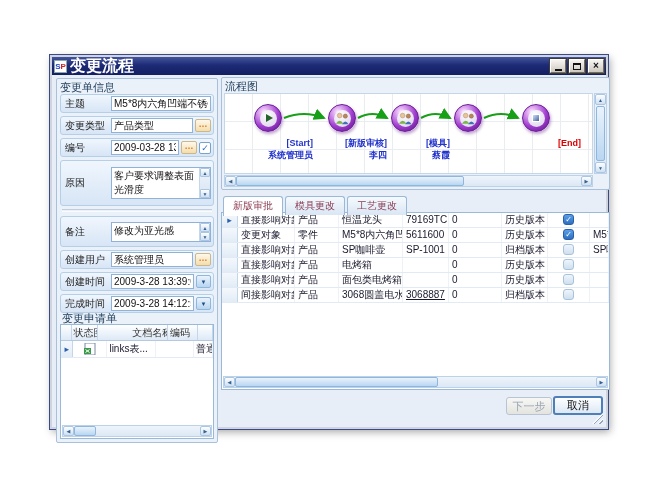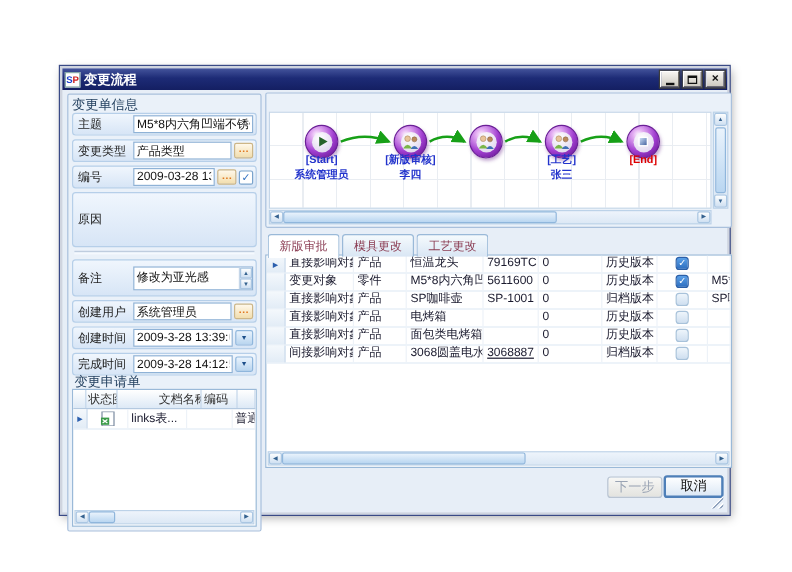--- a/index.html
+++ b/index.html
@@ -8,21 +8,21 @@
 
   
   .window { position:absolute; left:50px; top:55px; width:558px; height:374px;
     background:#e7eef7; border:2px solid #cfd4df; outline:1px solid #3a4a86;
     box-shadow:2px 3px 8px rgba(0,0,0,.35); }
   .titlebar { height:18px; background:linear-gradient(to bottom,#44549c 0%,#1d2b76 45%,#141f62 100%);
     display:flex; align-items:center; padding:0 2px; gap:3px; }
   .title-icon { width:13px; height:13px; background:#fff; border:1px solid #8aa;
     display:flex; align-items:center; justify-content:center; font-size:8px; font-weight:bold; }
   .title-icon b { color:#2244cc; } .title-icon i { color:#cc2222; font-style:normal; }
-  .title-text { color:#fff; font-size:11px; font-weight:bold; flex:1; white-space:nowrap; overflow:hidden; }
+  .title-text { color:#fff; font-size:16px; font-weight:bold; flex:1; white-space:nowrap; overflow:hidden; }
   .win-btn { width:16px; height:14px; background:linear-gradient(#f7f5f1,#cdc9c0);
     border:1px solid #fff; border-right-color:#716d66; border-bottom-color:#716d66;
     outline:1px solid #3c3c3c; display:flex; align-items:center; justify-content:center; }
   .glyph-min { width:7px; height:2px; background:#111; margin-top:7px; }
   .glyph-max { width:8px; height:7px; border:1px solid #111; border-top-width:2px; }
   .glyph-close { font-size:10px; font-weight:bold; color:#111; line-height:10px; }
 
   .window-body { position:absolute; left:2px; right:2px; top:20px; bottom:2px; background:#e7eef7; }
 
   .group-caption { font-size:11px; color:#23405f; padding:1px 3px; white-space:nowrap; }
@@ -86,21 +86,21 @@
     background:radial-gradient(circle at 35% 28%,#fdf6ff 0%,#e3aef2 18%,#a13fd0 55%,#5a0e86 100%);
     border:1px solid #6a1f96; box-shadow:1px 2px 3px rgba(120,60,150,.45);
     display:flex; align-items:center; justify-content:center; }
   .node-inner { width:17px; height:17px; border-radius:50%;
     background:radial-gradient(circle at 40% 30%,#ffffff,#d9cdeb);
     display:flex; align-items:center; justify-content:center; overflow:hidden; }
   .glyph-play { width:0; height:0; border-left:7px solid #27632a; border-top:4px solid transparent;
     border-bottom:4px solid transparent; margin-left:2px; }
   .glyph-cube { width:8px; height:8px; background:linear-gradient(135deg,#cfe0f8,#44639f);
     border:1px solid #fff; }
-  .flow-label { position:absolute; top:34px; width:90px; margin-left:-45px; text-align:center;
+  .flow-label { position:absolute; top:44px; width:90px; margin-left:-45px; text-align:right;
     font-size:9px; font-weight:bold; color:#2233cc; line-height:1.3; white-space:nowrap; }
   .flow-label.end { color:#dd0000; }
 
   
   .tab-zone { position:absolute; left:167px; top:117px; width:389px; height:196px; }
   .tab-strip { height:18px; position:relative; z-index:2; padding-left:2px; }
   .tab { display:inline-block; font-size:10px; color:#8a3b52; padding:2px 9px 2px;
     background:linear-gradient(#f5fafd,#d9e6f4); border:1px solid #9ab9d8; border-bottom:none;
     border-radius:3px 3px 0 0; margin-right:2px; position:relative; top:1px; white-space:nowrap; }
   .tab.active { background:#fff; padding-bottom:3px; }
@@ -167,20 +167,27 @@
             <div class="btn-ellipsis">…</div>
           </div>
           <div class="field-row">
             <div class="field-label">编号</div>
             <input class="field-input" value="2009-03-28 13:39:01" style="">
             <div class="btn-ellipsis">…</div>
             <div class="chk-small">✓</div>
           </div>
           <div class="field-row ta" style="height: 46px;">
             <div class="field-label">原因</div>
+            <div class="ta-box">
+              <div class="ta-text">客户要求调整表面光滑度</div>
+              <div class="ta-scroll">
+                <div class="ta-arrow">▲</div>
+                <div class="ta-arrow">▼</div>
+              </div>
+            </div>
           </div>
           <div class="divider"></div>
           <div class="field-row ta" style="height: 31px;">
             <div class="field-label">备注</div>
             <div class="ta-box">
               <div class="ta-text">修改为亚光感</div>
               <div class="ta-scroll">
                 <div class="ta-arrow">▲</div>
                 <div class="ta-arrow">▼</div>
               </div>
@@ -229,20 +236,21 @@
         <div class="sb" style="left:1px;right:1px;bottom:1px;height:12px;">
           <div class="sb-btn">◀</div>
           <div class="sb-thumb" style="width:22px;"></div>
           <div class="sb-fill"></div>
           <div class="sb-btn">▶</div>
         </div>
       </div>
     </div>
 
     <div class="flow-group">
+      <div class="group-caption">流程图</div>
       <div class="flow-canvas" id="flow-canvas">
         <svg id="flow-arrows">
           <defs>
             <marker id="ah" markerWidth="8" markerHeight="8" refX="5" refY="3" orient="auto">
               <path d="M0,0 L6,3 L0,6 Z" fill="#17a017"></path>
             </marker>
           </defs>
         <path d="M 59 24 Q 79 16 99 24" stroke="#17a017" stroke-width="2" fill="none" marker-end="url(#ah)"></path>
             <path d="M 133 24 Q 147.5 16 162 24" stroke="#17a017" stroke-width="2" fill="none" marker-end="url(#ah)"></path>
             <path d="M 196 24 Q 210.5 16 225 24" stroke="#17a017" stroke-width="2" fill="none" marker-end="url(#ah)"></path>
@@ -274,34 +282,34 @@
           <div class="flow-node" style="left: 166px;">
             <div class="node-inner">
               <svg width="18" height="13" viewBox="0 0 18 13">
                 <circle cx="6" cy="3.4" r="2.5" fill="#e8c49a" stroke="#a9845e" stroke-width=".5"></circle>
                 <path d="M2 12 q4 -6.5 8 0 z" fill="#7ab648"></path>
                 <circle cx="12" cy="4" r="2.2" fill="#b9895c" stroke="#8a6340" stroke-width=".5"></circle>
                 <path d="M8.6 12.6 q3.4 -5.6 6.8 0 z" fill="#3f6fb5"></path>
               </svg>
             </div>
           </div>
+          <div class="flow-label" style="left: 180px;">
+            <div>[模具]</div>
+            <div>蔡霞</div>
+          </div>
           <div class="flow-node" style="left: 229px;">
             <div class="node-inner">
               <svg width="18" height="13" viewBox="0 0 18 13">
                 <circle cx="6" cy="3.4" r="2.5" fill="#e8c49a" stroke="#a9845e" stroke-width=".5"></circle>
                 <path d="M2 12 q4 -6.5 8 0 z" fill="#7ab648"></path>
                 <circle cx="12" cy="4" r="2.2" fill="#b9895c" stroke="#8a6340" stroke-width=".5"></circle>
                 <path d="M8.6 12.6 q3.4 -5.6 6.8 0 z" fill="#3f6fb5"></path>
               </svg>
             </div>
           </div>
-          <div class="flow-label" style="left: 243px;">
-            <div>[工艺]</div>
-            <div>张三</div>
-          </div>
           <div class="flow-node" style="left: 297px;">
             <div class="node-inner">
               <div class="glyph-cube"></div>
             </div>
           </div>
           <div class="flow-label end" style="left: 311px;">
             <div>[End]</div>
           </div>
         </div>
       <div class="sb sb-v" style="right:2px;top:15px;width:13px;bottom:15px;">

